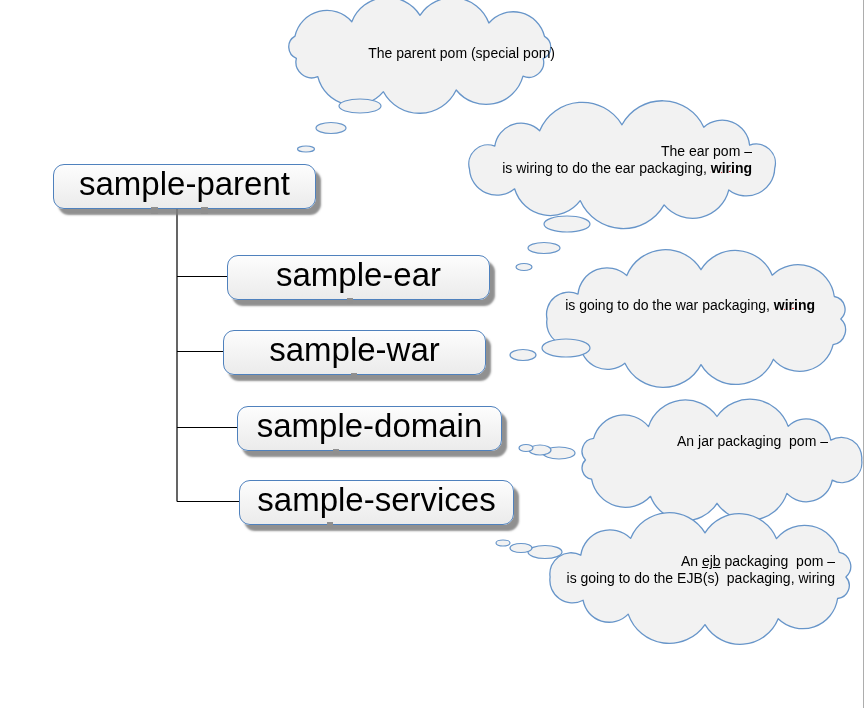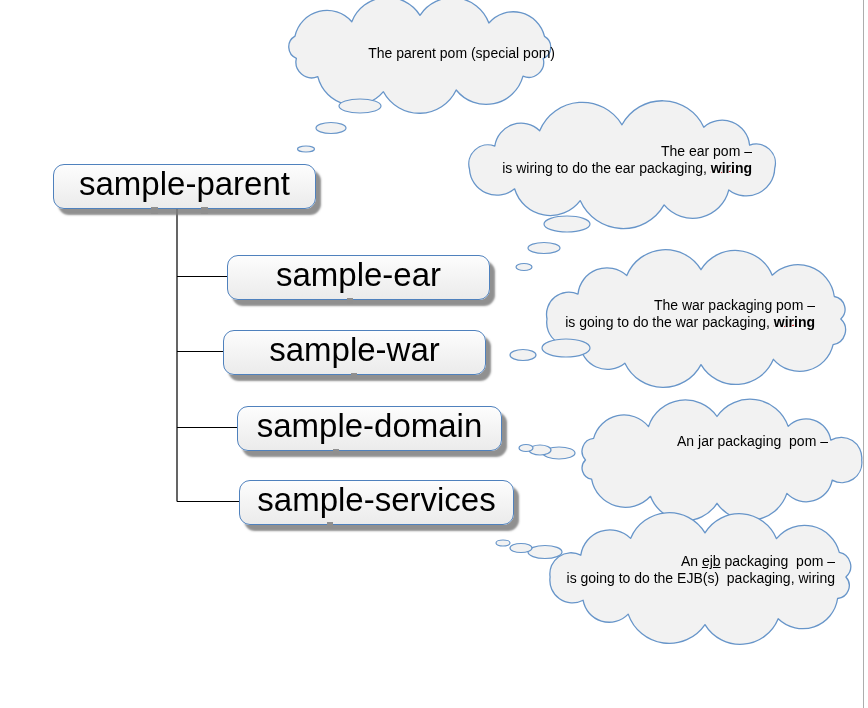--- a/index.html
+++ b/index.html
@@ -89,21 +89,20 @@
   <div class="cloud-label" style="left:285px;top:45px;width:270px">
     <div class="ln">The parent pom (special pom)</div>
   </div>
 
   <div class="cloud-label" style="left:492px;top:143px;width:260px">
     <div class="ln">The ear pom –</div>
     <div class="ln"><span>is wiring to do the ear packaging, </span><span class="red-strike">wiring</span></div>
   </div>
 
   <div class="cloud-label" style="left:565px;top:297px;width:250px">
-    <div class="ln">The war packaging pom –</div>
     <div class="ln"><span>is going to do the war packaging, </span><span class="red-strike">wiring</span></div>
   </div>
 
   <div class="cloud-label" style="left:528px;top:433px;width:300px">
     <div class="ln">An jar packaging  pom –</div>
   </div>
 
   <div class="cloud-label" style="left:550px;top:553px;width:285px">
     <div class="ln"><span>An </span><span class="red-squiggle">ejb</span><span> packaging  pom –</span></div>
     <div class="ln">is going to do the EJB(s)  packaging, wiring</div>

